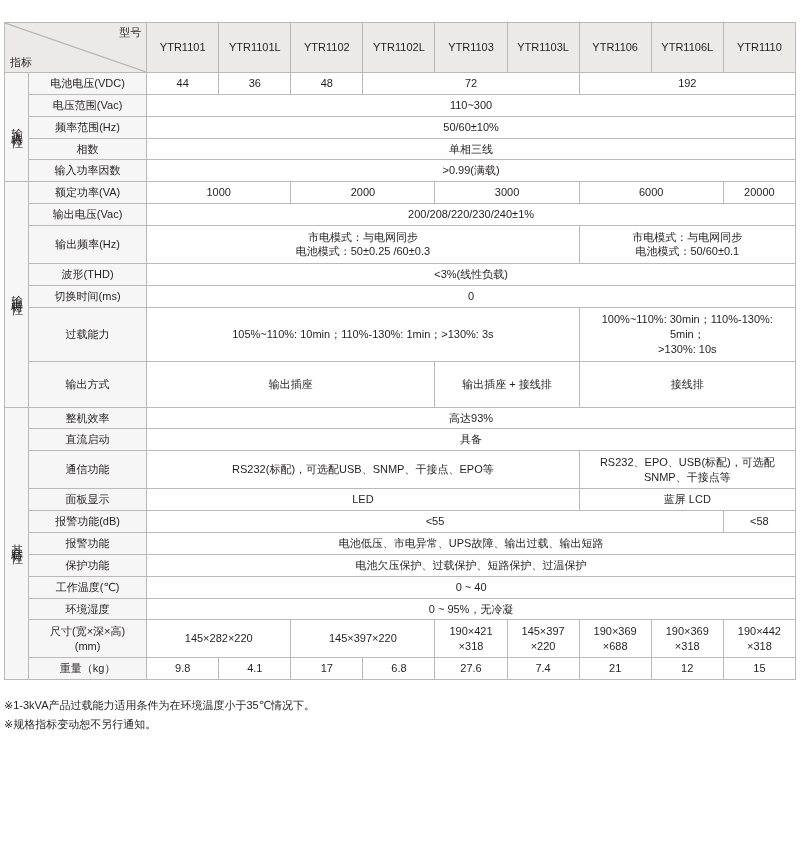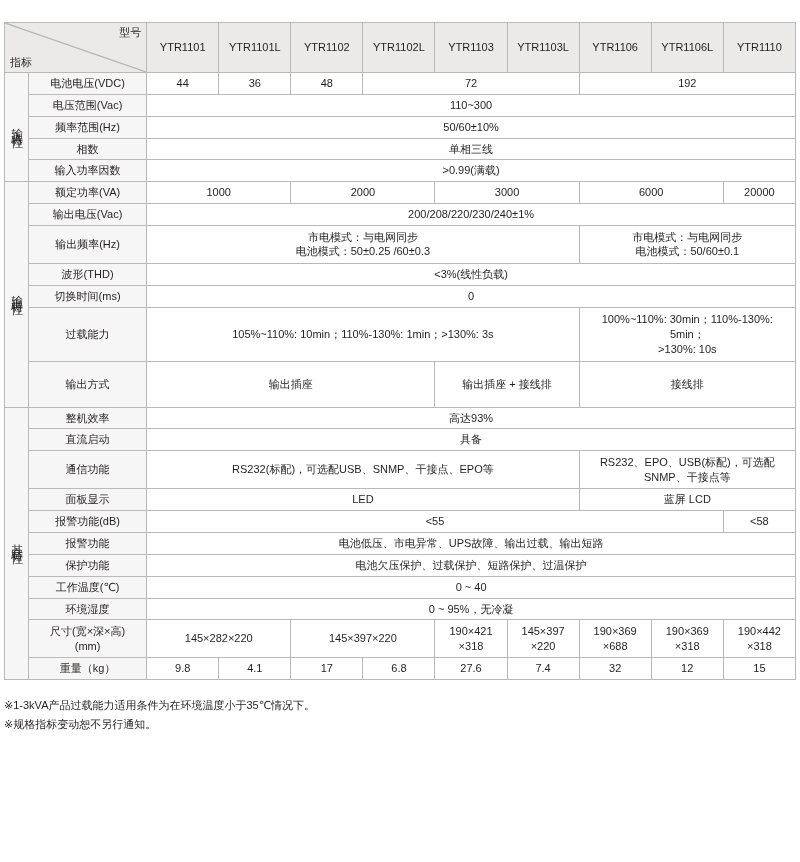--- a/index.html
+++ b/index.html
@@ -235,21 +235,21 @@
           <td class="r2">190×442<br>×318</td>
         </tr>
         <tr>
           <td class="rowlabel">重量（kg）</td>
           <td>9.8</td>
           <td>4.1</td>
           <td>17</td>
           <td>6.8</td>
           <td>27.6</td>
           <td>7.4</td>
-          <td>32</td>
+          <td>21</td>
           <td>12</td>
           <td>15</td>
         </tr>
       </tbody>
   </table>
 
   <div class="footnote">
     <div>※1-3kVA产品过载能力适用条件为在环境温度小于35℃情况下。</div>
     <div>※规格指标变动恕不另行通知。</div>
   </div>

